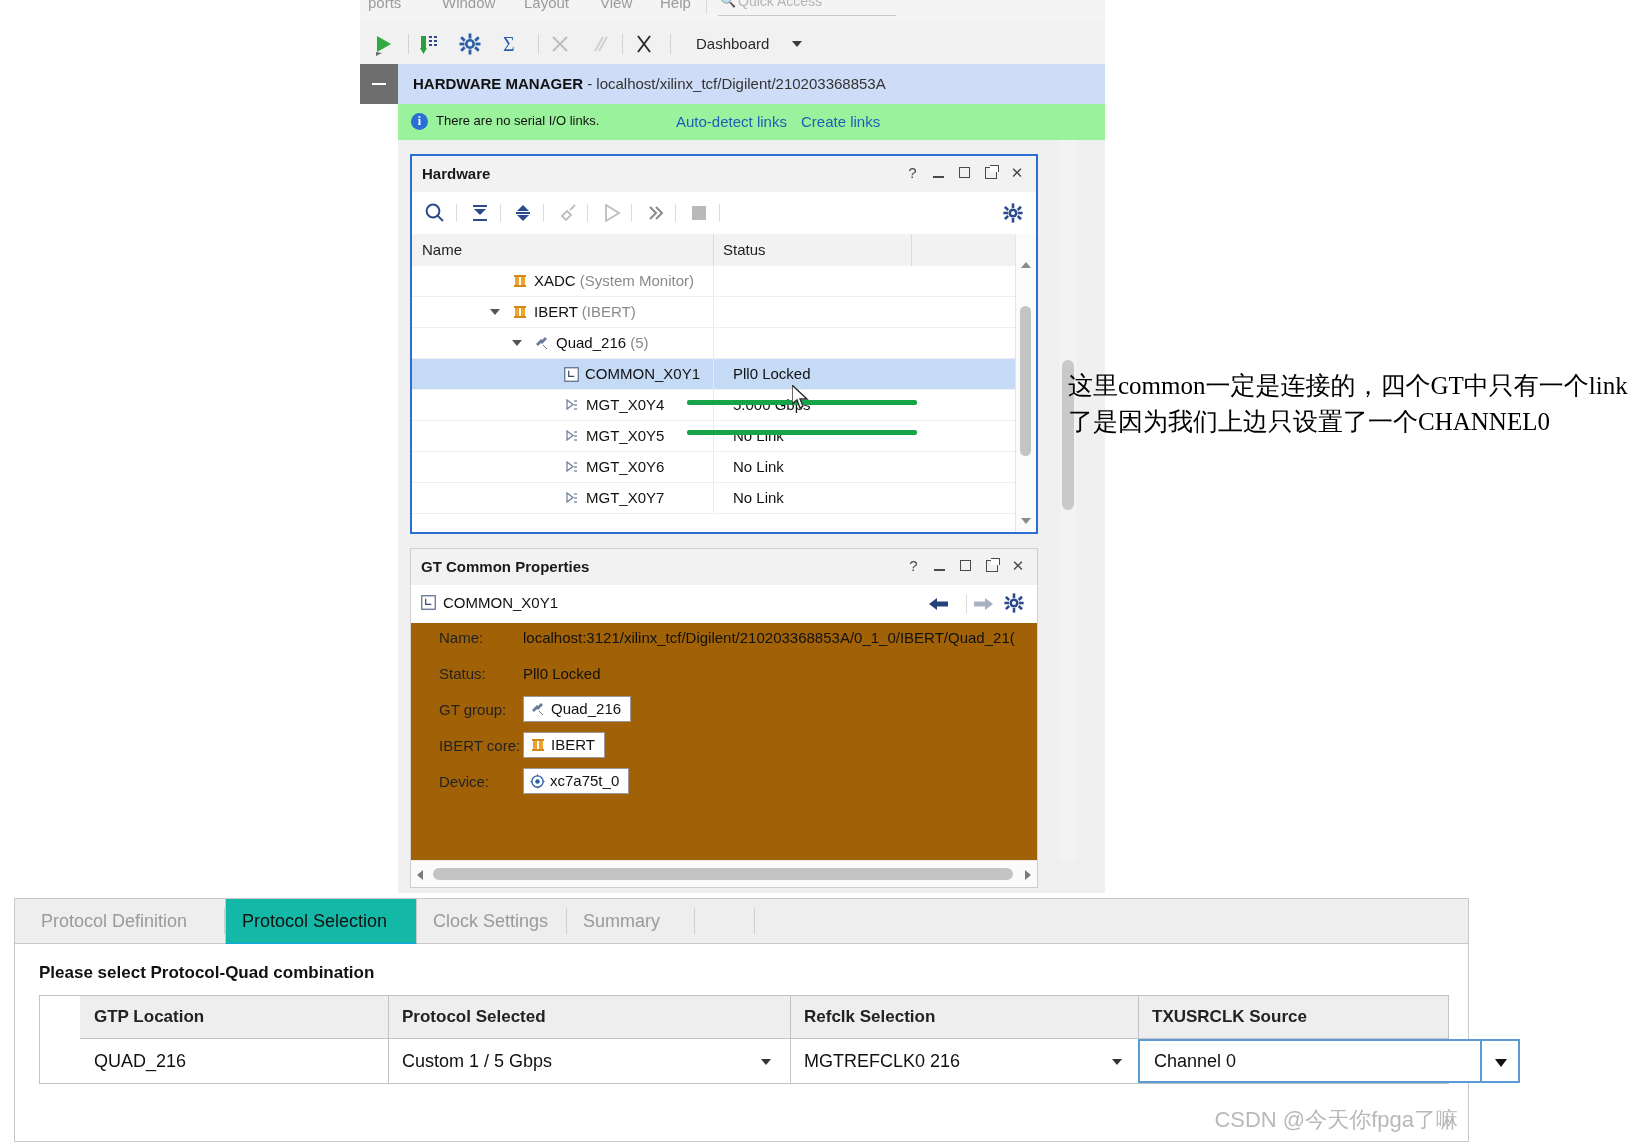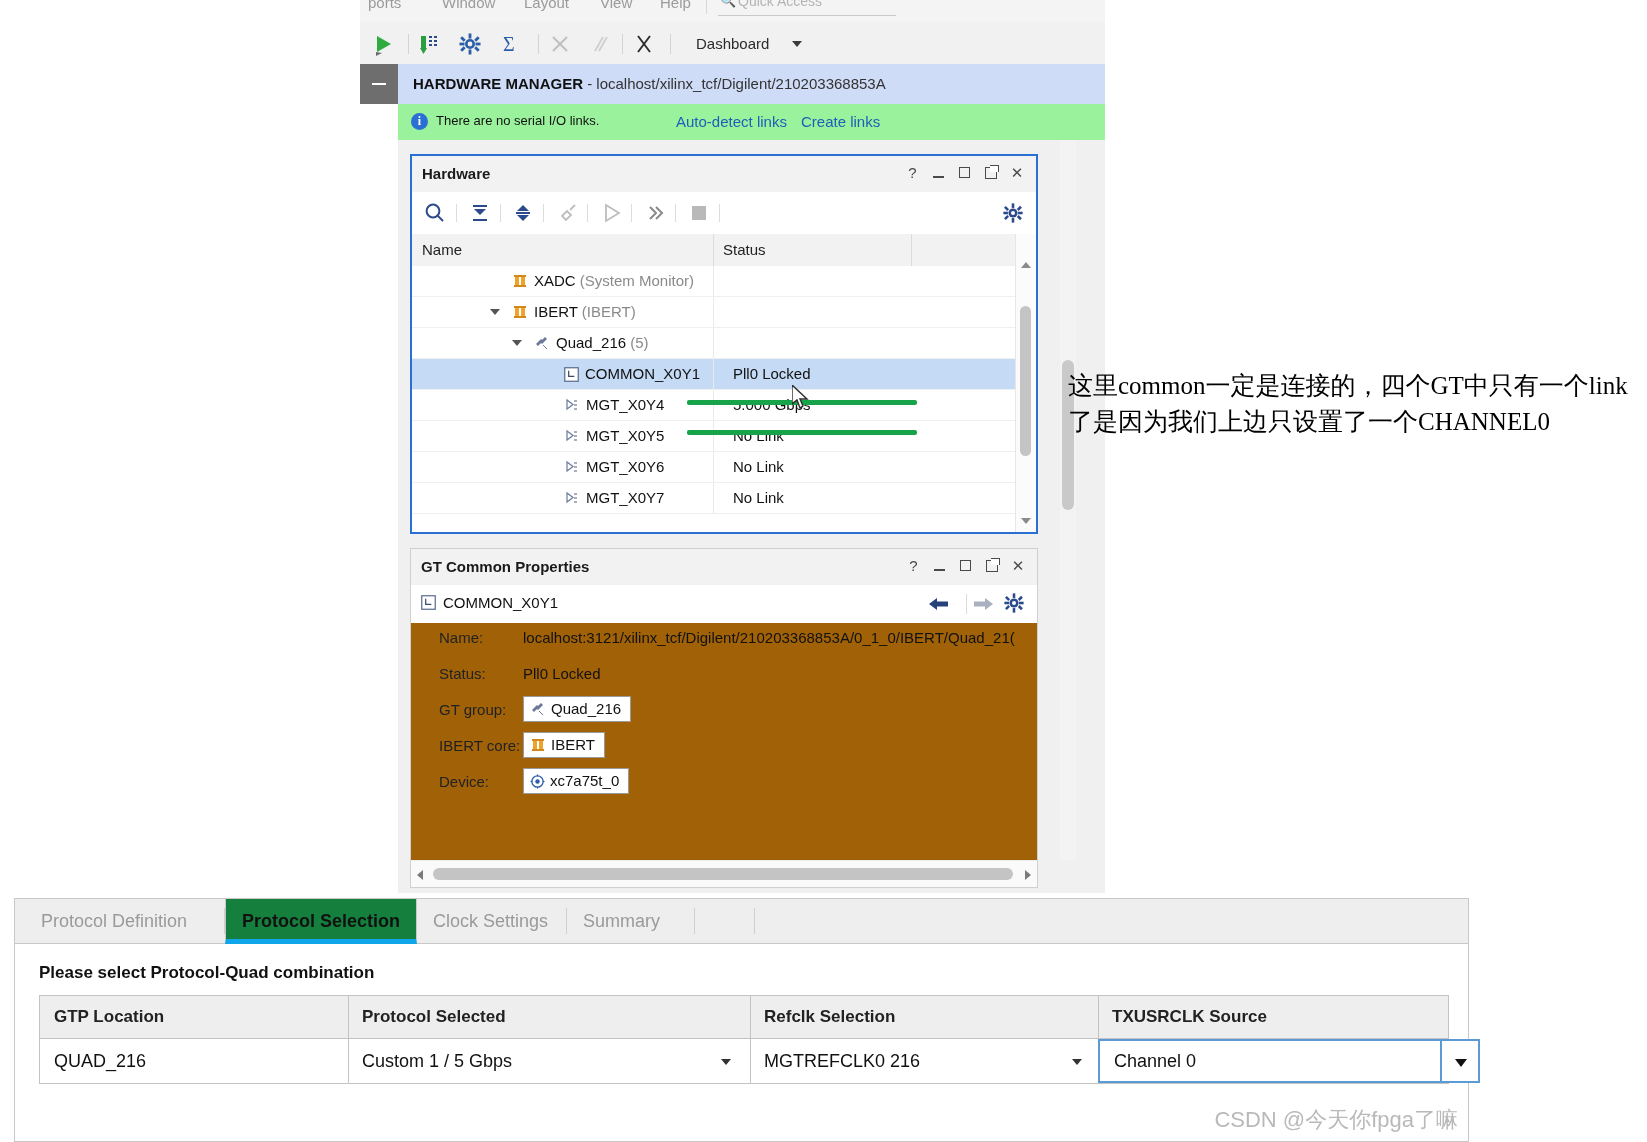--- a/index.html
+++ b/index.html
@@ -193,29 +193,29 @@
   }
   .tabstrip{
     position:absolute;left:0;top:0;width:100%;height:44px;background:#eeeeee;
     border-bottom:1px solid #c8c8c8;
   }
   .tab{
     position:absolute;top:0;height:44px;box-sizing:border-box;
     font-size:18px;color:#9a9a9a;line-height:44px;padding:0 16px;cursor:pointer;white-space:nowrap;
   }
   .tab.active{
-    background:#15803d;color:#111;font-weight:bold;border-left:1px solid #c8c8c8;border-right:1px solid #c8c8c8;
-    border-bottom:5px solid #0ea5e9;height:45px;
+    background:#14b8a6;color:#111;font-weight:normal;border-left:1px solid #c8c8c8;border-right:1px solid #c8c8c8;
+    border-bottom:1px solid #0ea5e9;height:45px;
   }
   .tab .tdiv{position:absolute;right:0;top:9px;width:1px;height:26px;background:#cfcfcf;}
   .wz-hint{
     position:absolute;left:24px;top:64px;font-size:17px;color:#111;font-weight:bold;
   }
   .wz-table{
-    position:absolute;left:24px;top:96px;width:1410px;border:1px solid #c3c3c3;box-sizing:border-box;
+    position:absolute;left:24px;top:96px;width:1410px;border:1px solid #c3c3c3;box-sizing:border-box;padding-left:40px;
   }
   .wt-head{height:42px;background:#eeeeee;border-bottom:1px solid #c3c3c3;position:relative;}
   .wt-head .th{position:absolute;top:11px;font-size:17px;color:#222;font-weight:bold;white-space:nowrap;}
   .wt-head .vs{position:absolute;top:0;width:1px;height:42px;background:#c3c3c3;}
   .wt-row{height:44px;position:relative;background:#ffffff;}
   .wt-row .td{position:absolute;top:12px;font-size:18px;color:#111;white-space:nowrap;}
   .wt-row .vs{position:absolute;top:0;width:1px;height:44px;background:#c3c3c3;}
   .caret{
     position:absolute;top:20px;width:0;height:0;
     border-left:5px solid transparent;border-right:5px solid transparent;border-top:6px solid #333;

